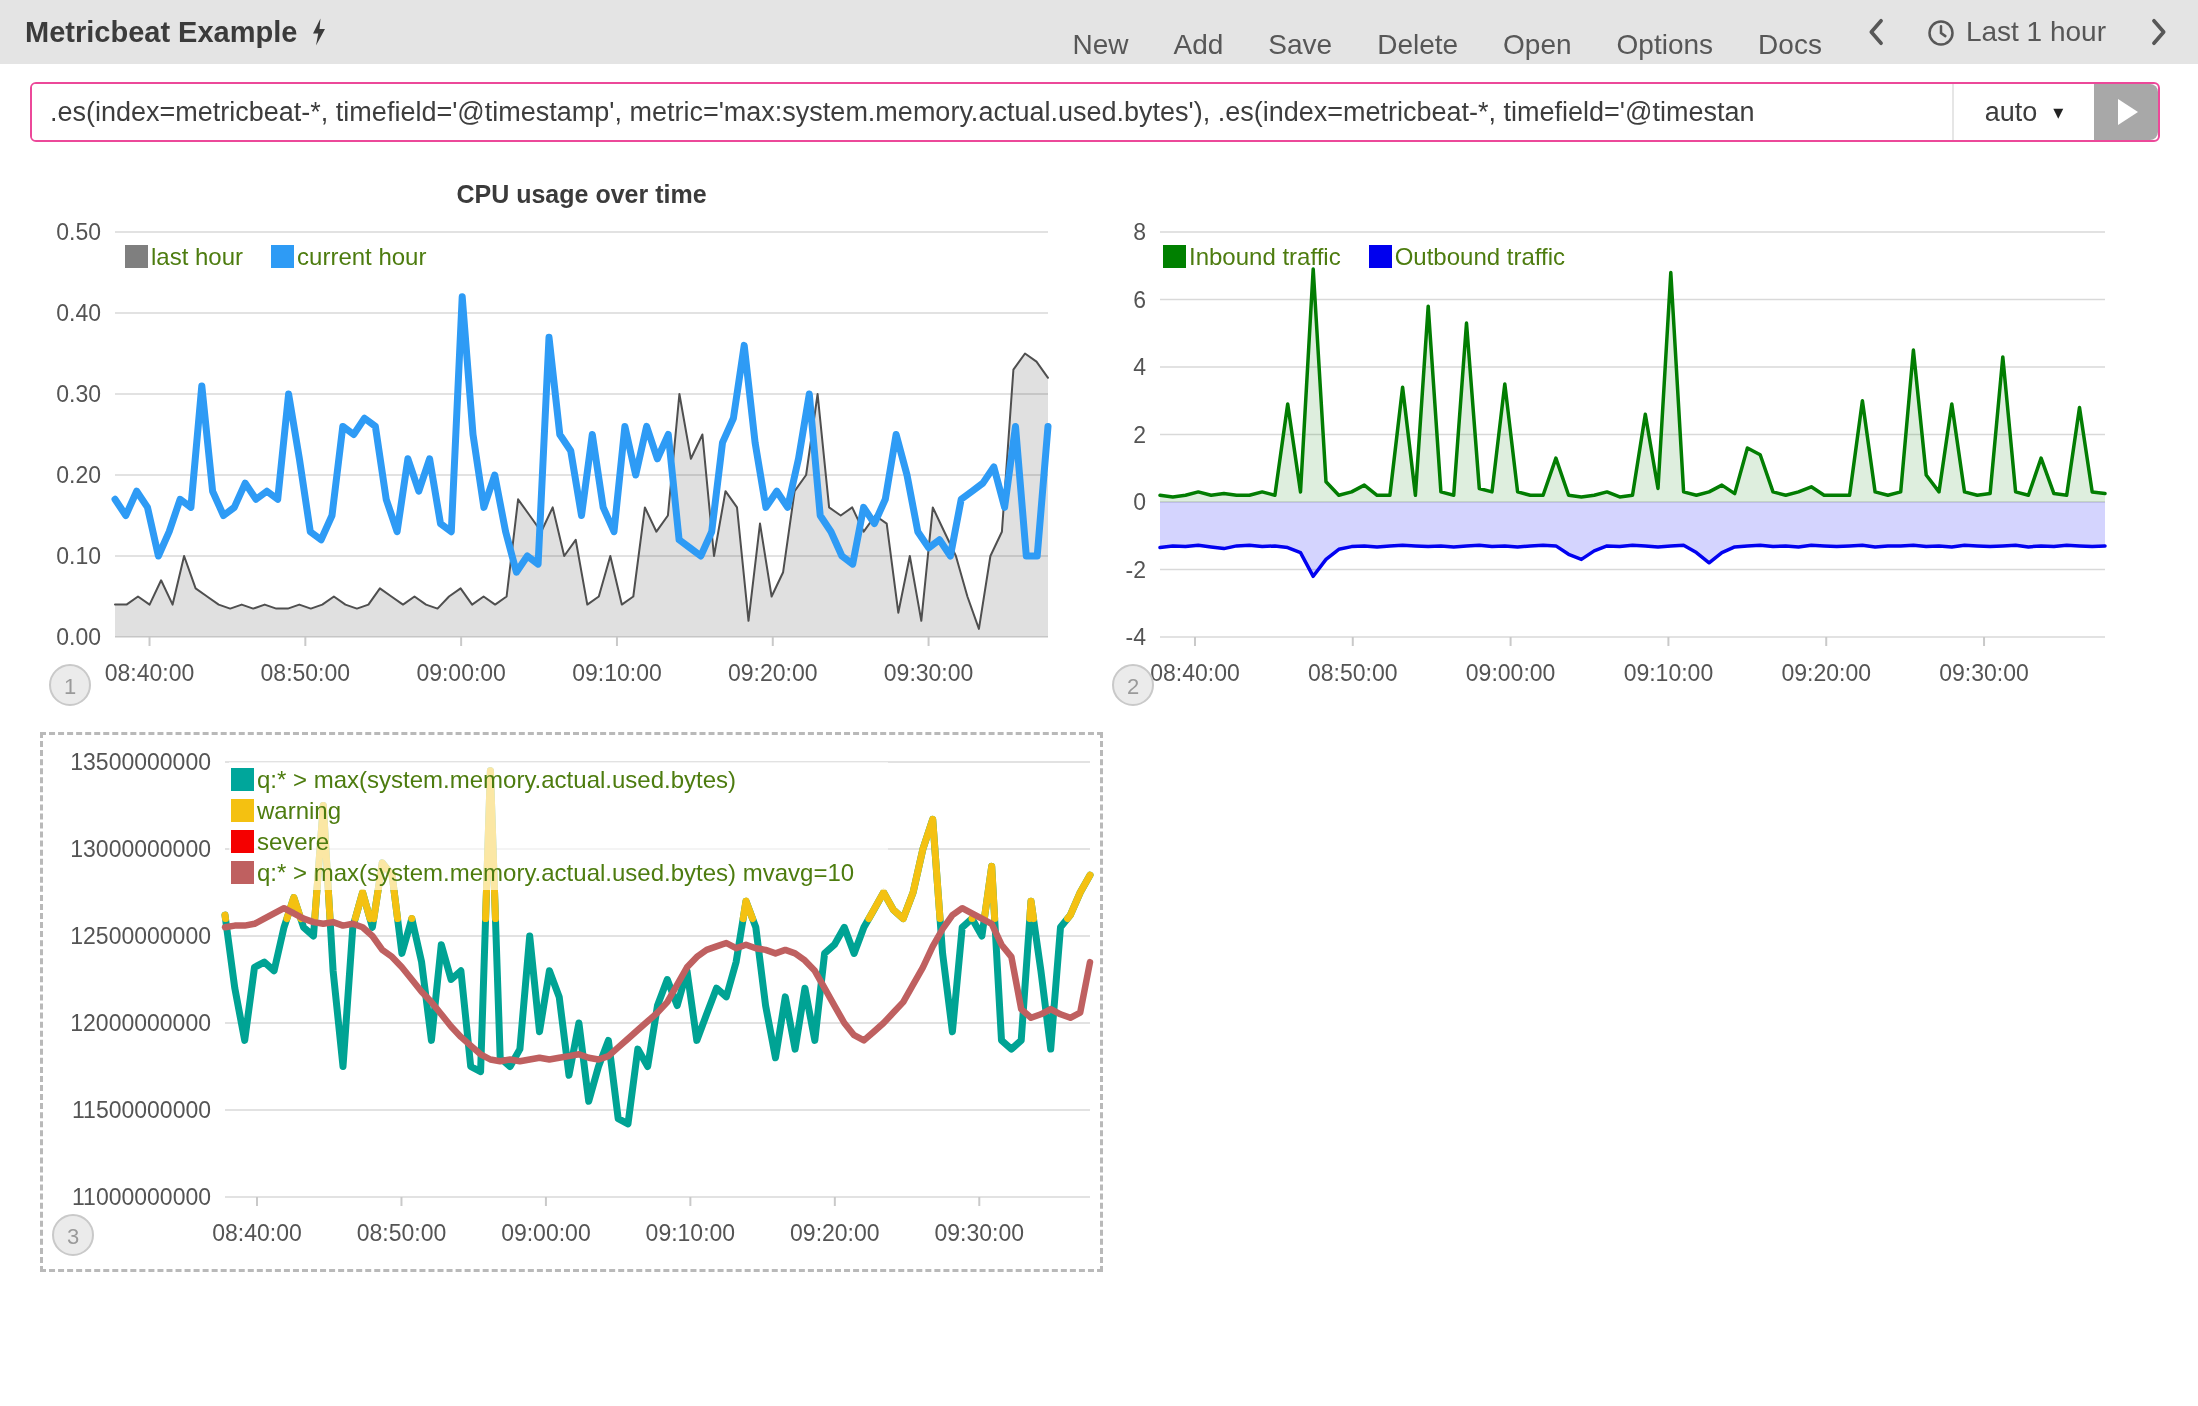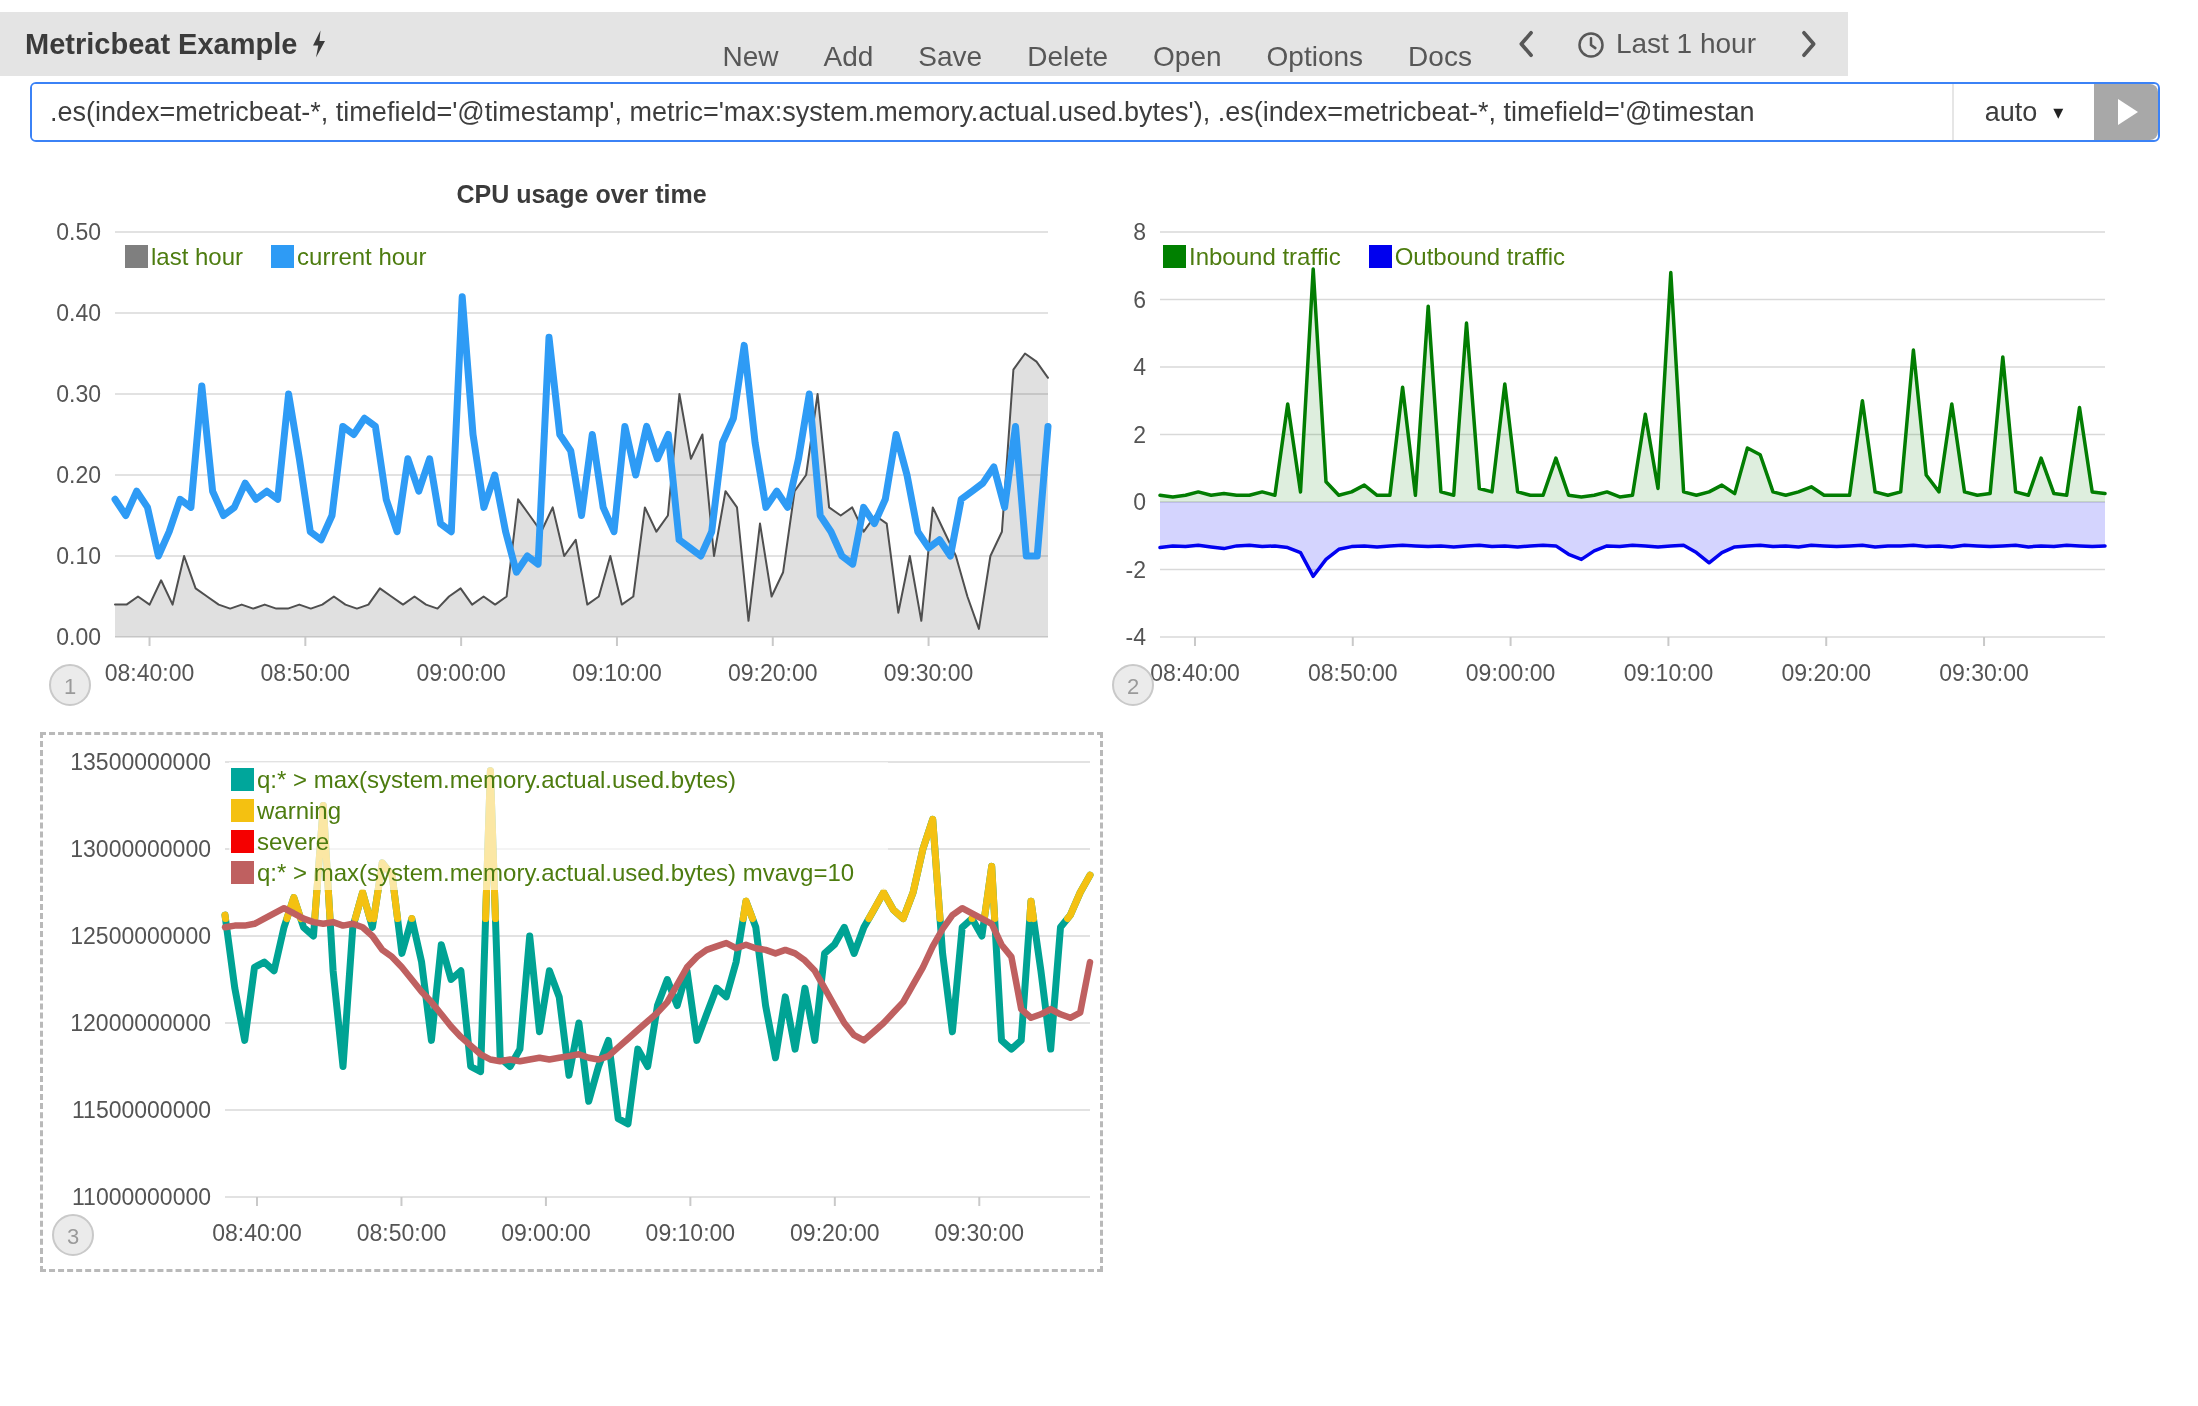--- a/index.html
+++ b/index.html
@@ -1,30 +1,30 @@
 <!DOCTYPE html>
 <html><head>
 <meta charset="utf-8">
 <style>
   html,body{margin:0;padding:0;background:#fff;}
   .app{position:relative;width:2198px;height:1406px;background:#fff;overflow:hidden;
        font-family:"Liberation Sans",sans-serif;}
 
   
-  .topbar{position:absolute;left:0;top:12px;width:1848px;height:64px;background:#e4e4e4;
+  .topbar{position:absolute;left:0;top:0;width:2198px;height:64px;background:#e4e4e4;
           display:flex;align-items:center;box-sizing:border-box;padding:0 30px 0 25px;}
   .app-title{display:flex;align-items:center;gap:12px;font-size:29px;font-weight:bold;color:#3b3b3b;}
   .topnav{margin-left:auto;display:flex;align-items:center;}
   .nav-item{font-size:28px;color:#575757;margin-left:45px;cursor:pointer;margin-top:26px;}
   .chev{margin-left:45px;display:flex;align-items:center;cursor:pointer;}
   .timepick{margin-left:42px;display:flex;align-items:flex-end;gap:10px;font-size:28px;color:#575757;cursor:pointer;}
 
   
   .query-row{position:absolute;left:30px;top:82px;width:2130px;height:60px;display:flex;}
-  .query-combo{display:flex;flex:1;border:2px solid #3b82f6;border-radius:6px;background:#fff;overflow:hidden;}
+  .query-combo{display:flex;flex:1;border:2px solid #ec4899;border-radius:6px;background:#fff;overflow:hidden;}
   .query-combo input{flex:1;border:none;outline:none;font-family:"Liberation Sans",sans-serif;
       font-size:27px;color:#3d3d3d;padding:0 18px;background:#fff;}
   .interval{width:140px;border-left:2px solid #e6e6e6;display:flex;align-items:center;justify-content:center;
       gap:16px;font-size:27px;color:#3d3d3d;cursor:pointer;background:#fff;}
   .caret{font-size:20px;color:#222;}
   .play{width:64px;background:#a8a8a8;border:none;border-radius:0 8px 8px 0;cursor:pointer;
       display:flex;align-items:center;justify-content:center;margin:0;}
   .tri{width:0;height:0;border-top:13px solid transparent;border-bottom:13px solid transparent;
       border-left:20px solid #fff;margin-left:4px;}
 

